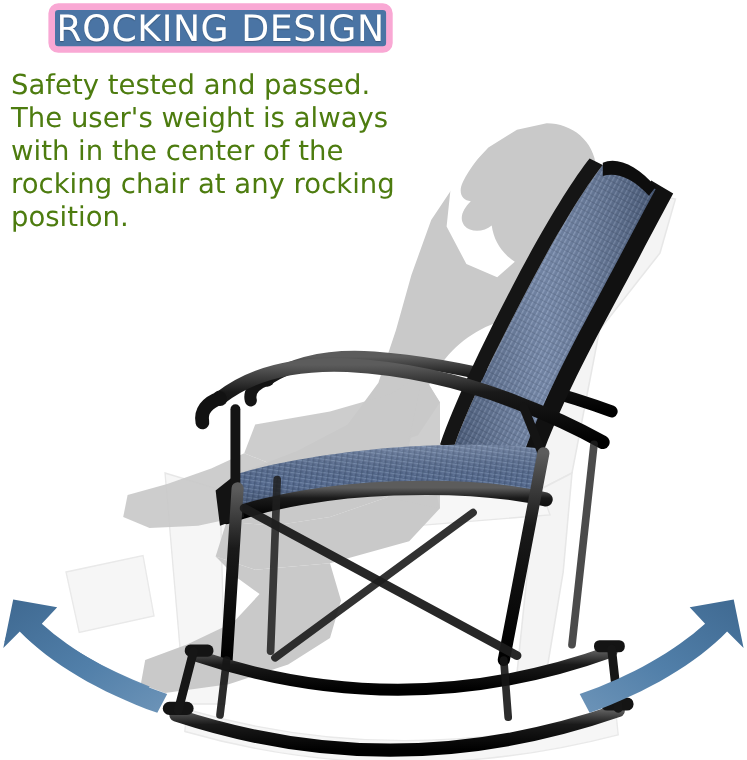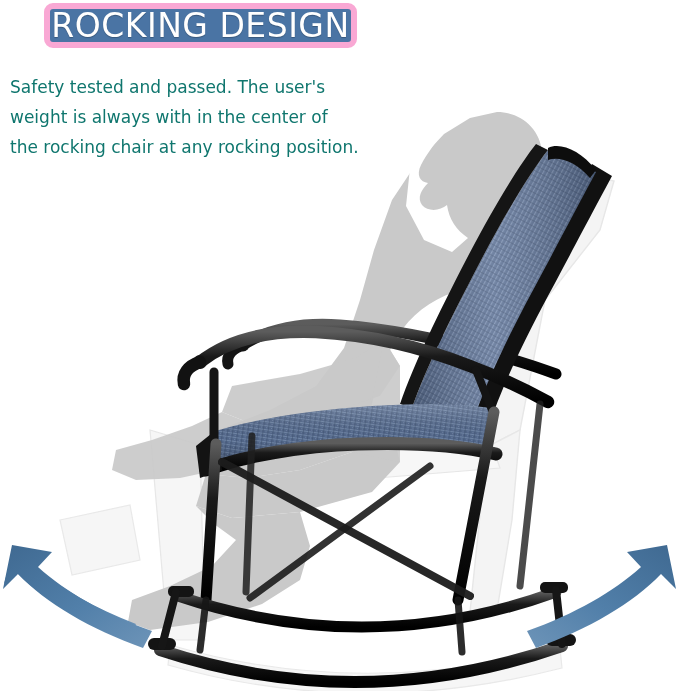--- a/index.html
+++ b/index.html
@@ -42,24 +42,24 @@
     line-height: 1;
     font-weight: 400;
     white-space: nowrap;
     text-shadow: 0 1px 1px rgba(0,0,0,0.25);
   }
 
   
   #body-copy {
     position: absolute;
     left: 10px;
-    top: 72px;
+    top: 62px;
     width: 350px;
-    color: #0f766e;
-    font-size: 17px;
+    color: #4d7c0f;
+    font-size: 25px;
     line-height: 30px;
     font-weight: 400;
   }
   #body-copy p { margin: 0; }
 
   
   #illustration {
     position: absolute;
     left: 0;
     top: 0;

